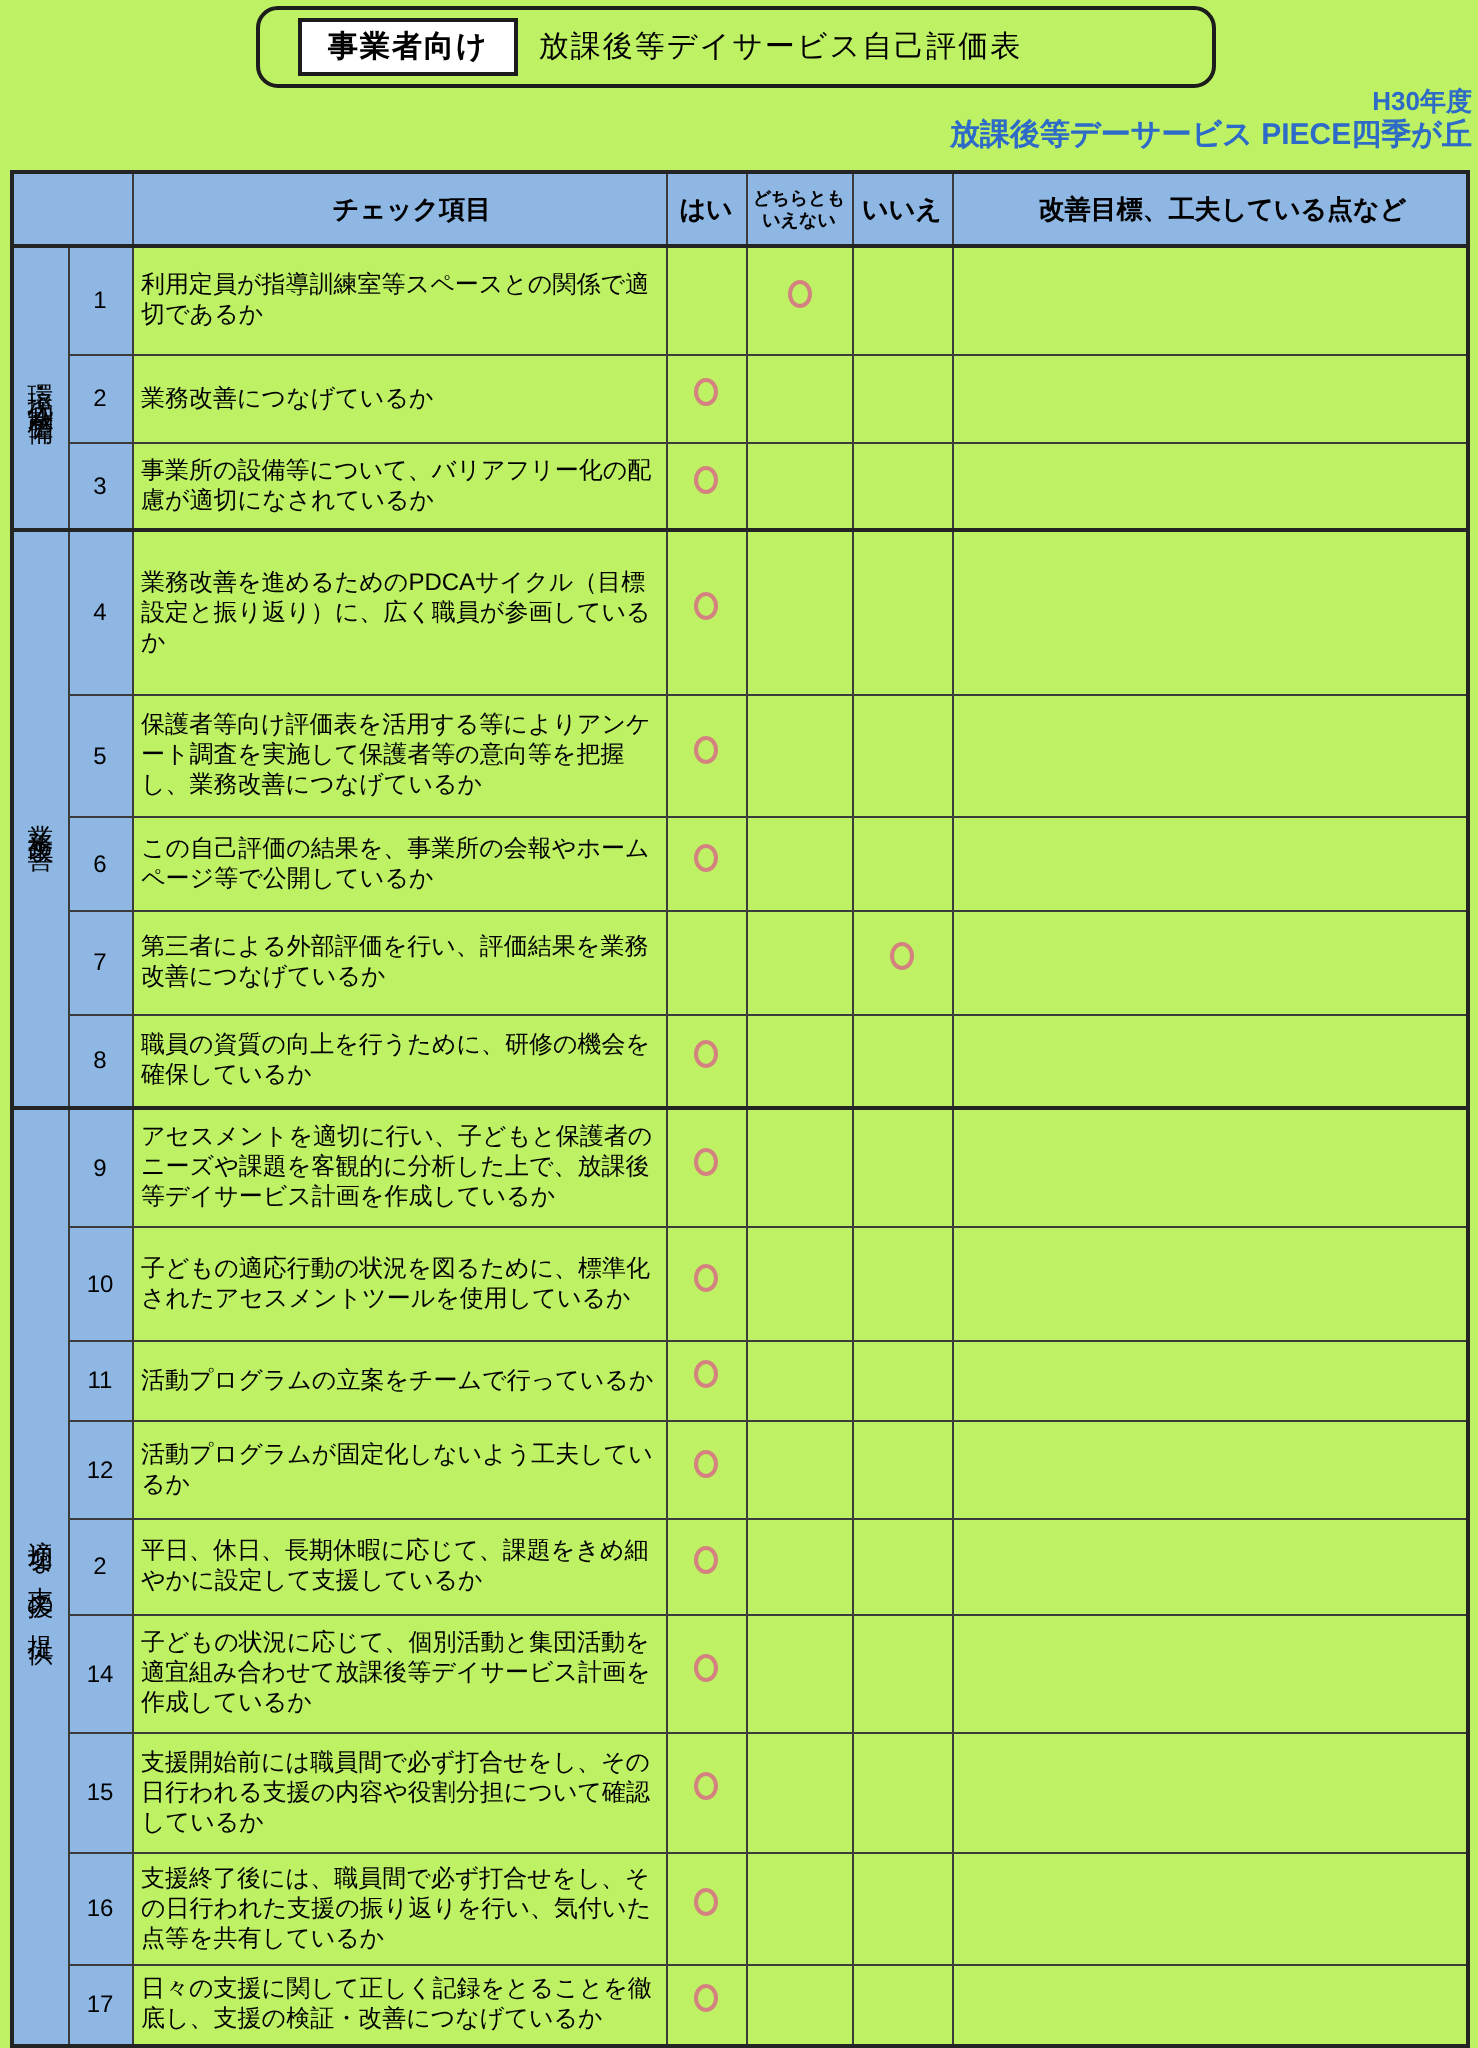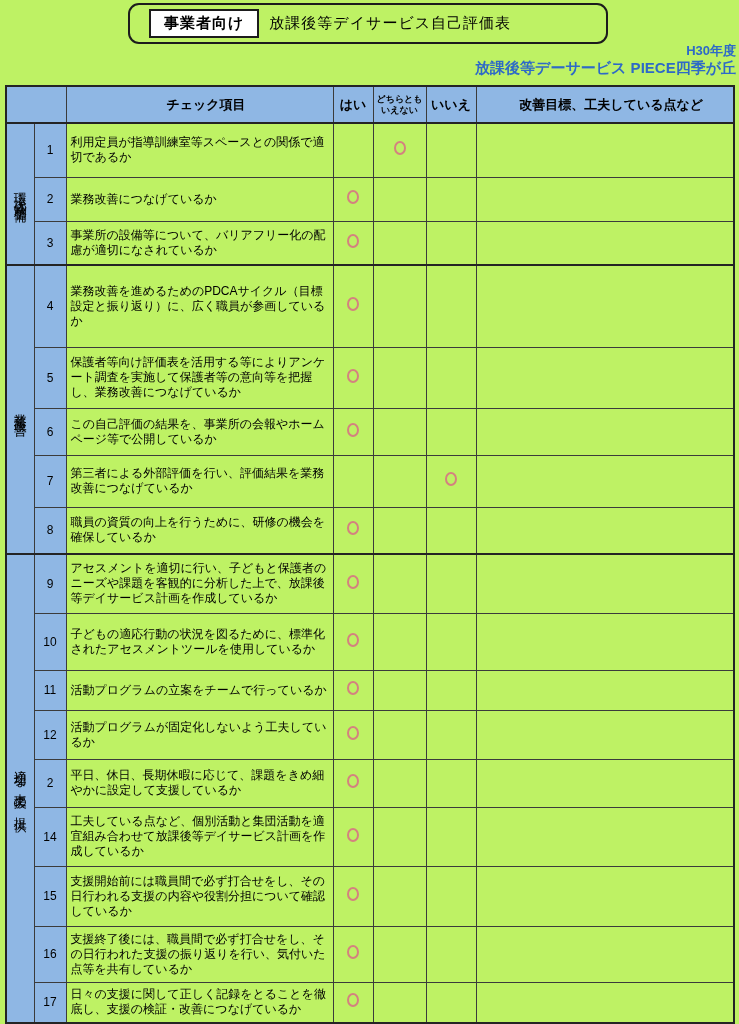--- a/index.html
+++ b/index.html
@@ -182,21 +182,21 @@
       <tr style="height:48px">
         <td class="blue num-cell">2</td>
         <td class="item-cell">平日、休日、長期休暇に応じて、課題をきめ細やかに設定して支援しているか</td>
         <td class="ans-cell"><span class="circle" style="visibility: visible;"></span></td>
         <td class="ans-cell"><span class="circle" style="visibility: hidden;"></span></td>
         <td class="ans-cell"><span class="circle" style="visibility: hidden;"></span></td>
         <td class="note-cell"></td>
       </tr>
       <tr style="height:59px">
         <td class="blue num-cell">14</td>
-        <td class="item-cell">工夫している点など、個別活動と集団活動を適宜組み合わせて放課後等デイサービス計画を作成しているか</td>
+        <td class="item-cell">子どもの状況に応じて、個別活動と集団活動を適宜組み合わせて放課後等デイサービス計画を作成しているか</td>
         <td class="ans-cell"><span class="circle" style="visibility: visible;"></span></td>
         <td class="ans-cell"><span class="circle" style="visibility: hidden;"></span></td>
         <td class="ans-cell"><span class="circle" style="visibility: hidden;"></span></td>
         <td class="note-cell"></td>
       </tr>
       <tr style="height:60px">
         <td class="blue num-cell">15</td>
         <td class="item-cell">支援開始前には職員間で必ず打合せをし、その日行われる支援の内容や役割分担について確認しているか</td>
         <td class="ans-cell"><span class="circle" style="visibility: visible;"></span></td>
         <td class="ans-cell"><span class="circle" style="visibility: hidden;"></span></td>

